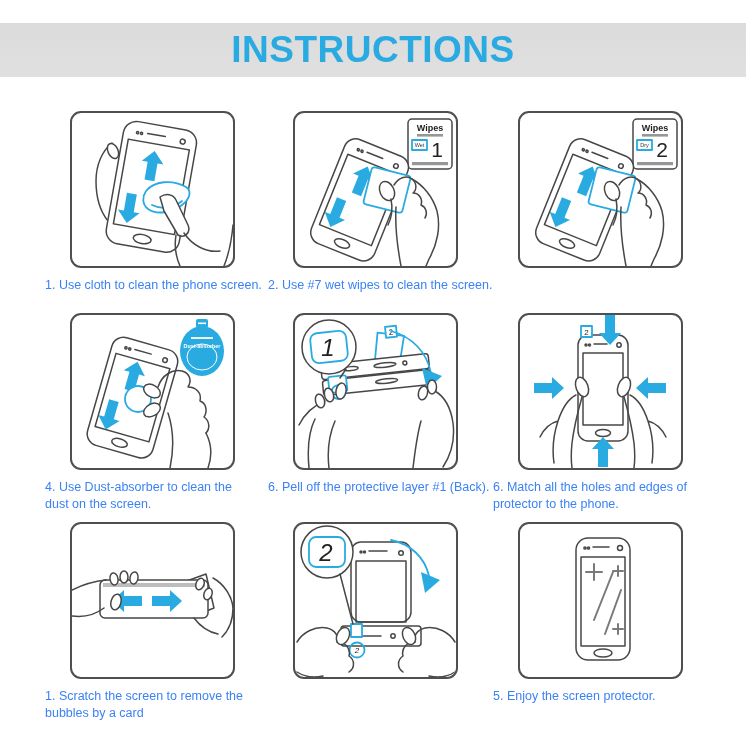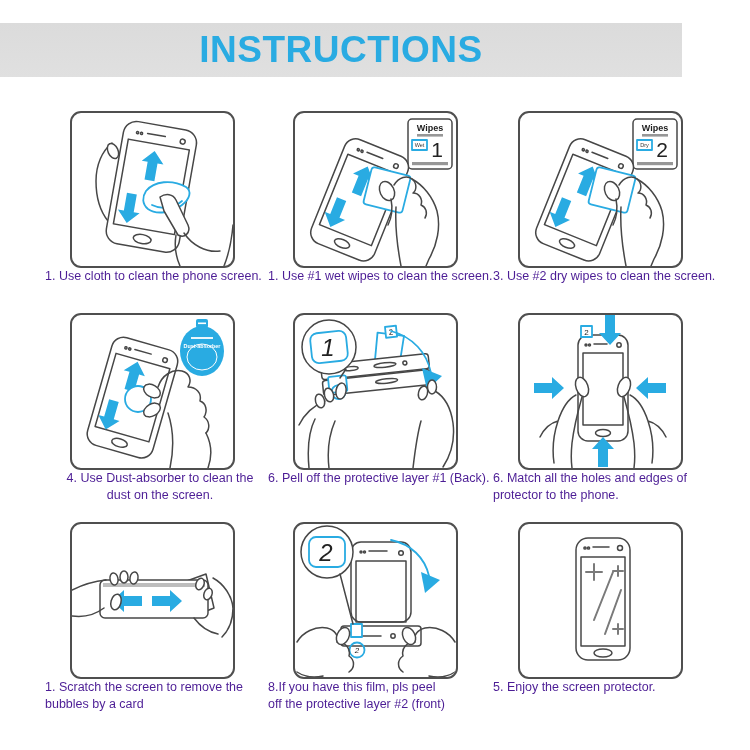--- a/index.html
+++ b/index.html
@@ -1,27 +1,27 @@
 <!DOCTYPE html>
 <html style="--accent: #29ABE2; --banner_bg: #dbdbdb; --ink: #474747;"><head>
 <meta charset="utf-8">
 <style>
   :root{ --accent:#29ABE2; --banner_bg:#dbdbdb; --ink:#474747; }
   html,body{margin:0;padding:0;}
   body{width:750px;height:750px;background:#fff;position:relative;
        font-family:"Liberation Sans",sans-serif;overflow:hidden;}
-  .banner{position:absolute;left:0;top:23px;width:682px;height:54px;
+  .banner{position:absolute;left:0;top:23px;width:746px;height:54px;
           background:linear-gradient(var(--banner_bg),#e0e0e0);
           display:flex;align-items:center;justify-content:center;}
   .banner-title{font-size:37px;font-weight:bold;color:var(--accent);
                 letter-spacing:.5px;margin:0;}
   .panel{position:absolute;width:225px;}
   .pbox{margin-left:25px;width:161px;height:153px;border:2px solid #4f4f4f;
         border-radius:11px;background:#fff;overflow:hidden;}
-  .caption{margin-top:0;font-size:12.5px;line-height:1.32;color:#4c1d95;
+  .caption{margin-top:9px;font-size:12.5px;line-height:1.32;color:#3b82f6;
            white-space:pre-line;width:230px;}
   
   .ln{fill:none;stroke:var(--ink);stroke-width:1.5;stroke-linecap:round;stroke-linejoin:round;}
   .lw{fill:#fff;stroke:var(--ink);stroke-width:1.5;stroke-linecap:round;stroke-linejoin:round;}
   .bl{fill:none;stroke:var(--accent);stroke-width:1.8;stroke-linecap:round;stroke-linejoin:round;}
   .blw{fill:#fff;stroke:var(--accent);stroke-width:1.8;stroke-linejoin:round;}
   .bf{fill:var(--accent);stroke:none;}
   .shine{fill:none;stroke:#7a7a7a;stroke-width:2;stroke-linecap:round;}
   text{font-family:"Liberation Sans",sans-serif;}
   .tw{font-weight:bold;font-size:9px;text-anchor:middle;fill:#222;}
@@ -95,21 +95,21 @@
       </g>
       <rect class="blw" x="72" y="58" width="40" height="38" rx="3" transform="rotate(14 92 77)"></rect>
       <g>
         <ellipse class="lw" cx="92" cy="78" rx="7" ry="10" transform="rotate(-25 92 78)"></ellipse>
         <path class="ln" d="M99,72 C104,64 112,62 117,66 C122,70 122,77 118,80 C124,80 128,86 126,92 C131,94 133,100 130,105"></path>
         <path class="ln" d="M117,66 C128,72 138,84 142,98 C146,114 142,132 134,146 M134,146 L131,153 M101,94 C100,112 102,132 106,153"></path>
         <path class="ln" d="M96,86 C98,96 97,104 93,112"></path>
       </g>
     </svg>
   </div>
-  <div class="caption">1. Use #1 wet wipes to clean the screen.</div>
+  <div class="caption">2. Use #7 wet wipes to clean the screen.</div>
 </div>
 
 <div class="panel" style="left:493px;top:111px;">
   <div class="pbox">
     <svg width="161" height="153" viewBox="0 0 161 153">
       <g transform="translate(113,6)">
         <rect class="lw" x="0" y="0" width="44" height="50" rx="4"></rect>
         <text class="tw" x="22" y="12">Wipes</text>
         <rect class="bar" x="9" y="15" width="26" height="2.6"></rect>
         <rect class="bl" x="4" y="21" width="15" height="10" stroke-width="1.2"></rect>
@@ -130,24 +130,23 @@
       </g>
       <rect class="blw" x="72" y="58" width="40" height="38" rx="3" transform="rotate(14 92 77)"></rect>
       <g>
         <ellipse class="lw" cx="92" cy="78" rx="7" ry="10" transform="rotate(-25 92 78)"></ellipse>
         <path class="ln" d="M99,72 C104,64 112,62 117,66 C122,70 122,77 118,80 C124,80 128,86 126,92 C131,94 133,100 130,105"></path>
         <path class="ln" d="M117,66 C128,72 138,84 142,98 C146,114 142,132 134,146 M134,146 L131,153 M101,94 C100,112 102,132 106,153"></path>
         <path class="ln" d="M96,86 C98,96 97,104 93,112"></path>
       </g>
     </svg>
   </div>
-  <div class="caption">3. Use #2 dry wipes to clean the screen.</div>
-</div>
-
-<div class="panel" style="left:45px;top:313px;text-align:center;">
+</div>
+
+<div class="panel" style="left:45px;top:313px;">
   <div class="pbox">
     <svg width="161" height="153" viewBox="0 0 161 153">
       <g transform="translate(108,4)">
         <rect class="bf" x="16" y="0" width="12" height="9" rx="2"></rect>
         <rect x="18" y="3.5" width="8" height="1.6" fill="#fff"></rect>
         <ellipse class="bf" cx="22" cy="32" rx="22" ry="25"></ellipse>
         <rect x="11" y="18" width="22" height="2" fill="#fff" opacity="0.9"></rect>
         <text class="tst" x="22" y="29">Dust-absorber</text>
         <ellipse cx="22" cy="38" rx="15" ry="13" fill="none" stroke="#fff" stroke-width="1"></ellipse>
       </g>
@@ -318,22 +317,20 @@
       <g>
         <path class="ln" d="M2,118 C8,108 20,102 32,104 C40,106 44,112 42,118 C50,118 56,124 54,132 C60,136 60,144 54,148 M2,148 C8,152 18,154 28,152"></path>
         <ellipse class="lw" cx="48" cy="112" rx="6" ry="9" transform="rotate(25 48 112)"></ellipse>
       </g>
       <g>
         <path class="ln" d="M160,118 C154,108 142,102 130,104 C122,106 118,112 120,118 C112,118 106,124 108,132 C102,136 102,144 108,148 M160,148 C154,152 144,154 134,152"></path>
         <ellipse class="lw" cx="114" cy="112" rx="6" ry="9" transform="rotate(-25 114 112)"></ellipse>
       </g>
     </svg>
   </div>
-  <div class="caption">8.If you have this film, pls peel
-off the protective layer #2 (front)</div>
 </div>
 
 <div class="panel" style="left:493px;top:522px;">
   <div class="pbox">
     <svg width="161" height="153" viewBox="0 0 161 153">
       <g>
         <rect class="lw" x="56" y="14" width="54" height="122" rx="12"></rect>
         <circle class="ln" cx="65" cy="24" r="1.1"></circle>
           <circle class="ln" cx="68.5" cy="24" r="1.1"></circle>
         <path class="ln" d="M73,23 H89" stroke-width="2.4"></path>

